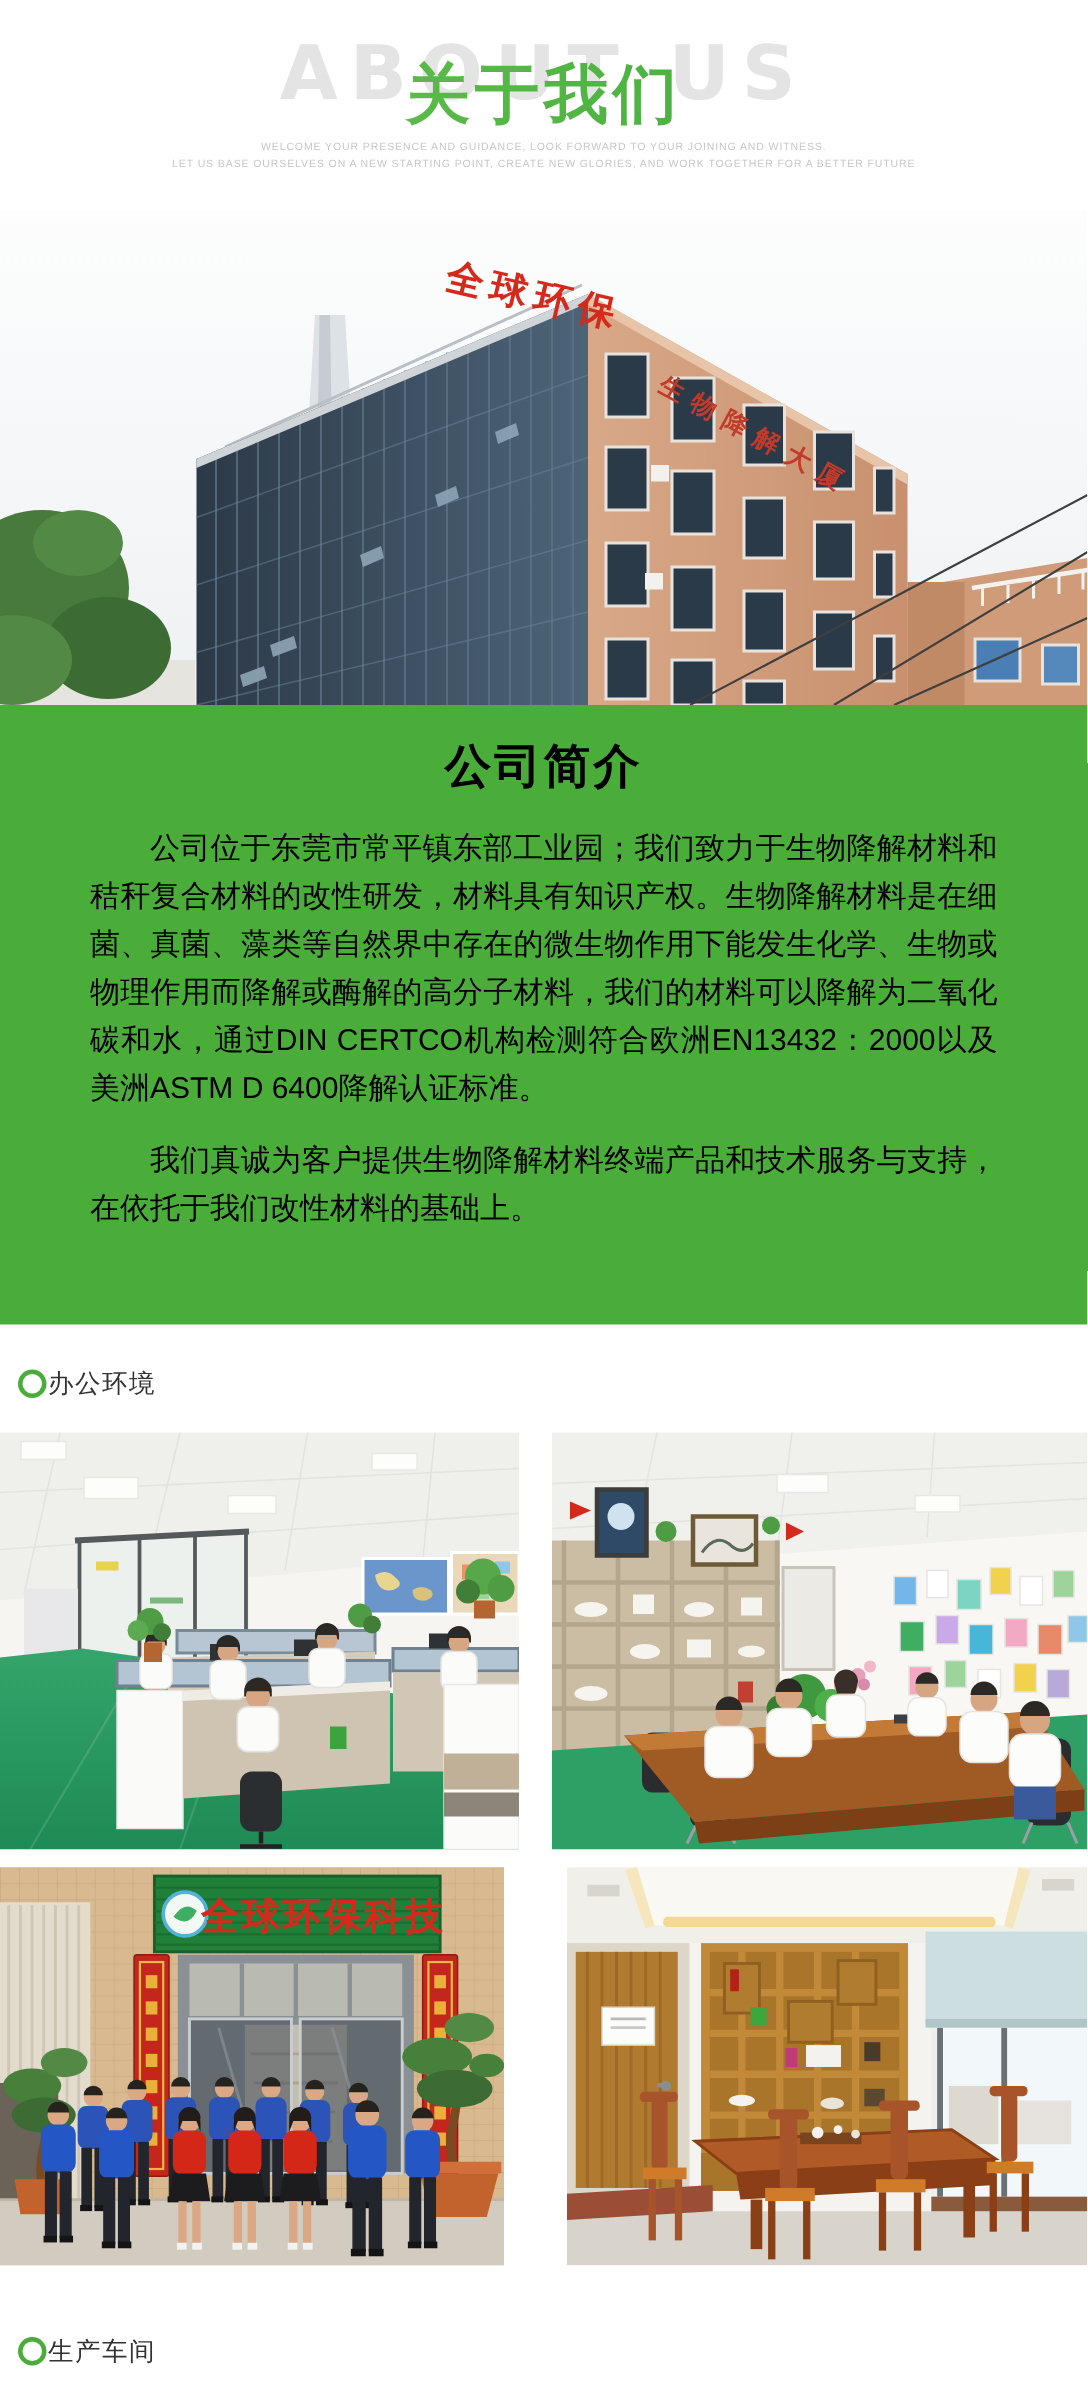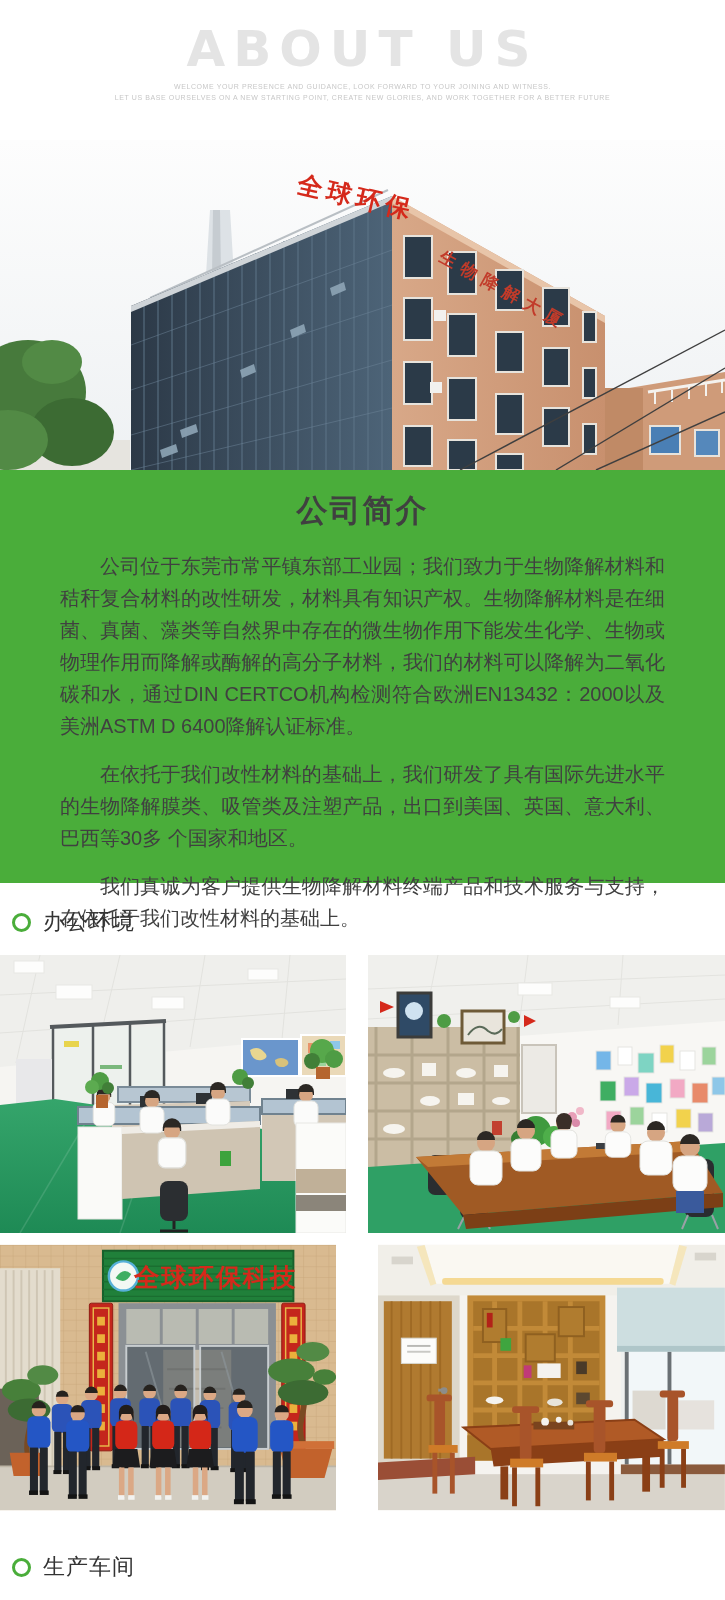--- a/index.html
+++ b/index.html
@@ -22,51 +22,52 @@
     -webkit-background-clip:text;background-clip:text;color:transparent;
     letter-spacing:3px;
   }
   .en-sub{margin-top:7px;font-size:7px;line-height:11px;color:#c7c7c7;letter-spacing:.6px;}
 
   
   .building-photo{display:block;width:725px;height:330px;}
 
   
   .intro{
-    background:var(--accent-green,#4aad3a);color:#404040;
+    background:var(--accent-green,#4aad3a);color:#000000;
     padding:20px 44px 38px 44px;box-sizing:border-box;width:725px;height:413px;
   }
   .intro h2{margin:0 0 18px 0;text-align:center;font-size:31px;font-weight:bold;letter-spacing:2px;}
   .intro p{margin:16px;font-size:20px;line-height:32px;text-indent:2em;text-align:justify;}
 
   
   .sec-head{display:flex;align-items:center;margin:24px 0 18px 12px;height:30px;}
   .sec-ring{
     width:13px;height:13px;border:3px solid var(--accent-green,#4aad3a);
     border-radius:50%;flex:0 0 auto;background:#fff;
   }
-  .sec-label{margin-left:12px;font-size:22px;color:#333;letter-spacing:1px;text-align:center;}
+  .sec-label{margin-left:1px;font-size:17px;color:#333;letter-spacing:1px;text-align:center;}
 
   
   .photo-row{display:flex;width:725px;}
   .photo-row + .photo-row{margin-top:8px;gap:20px;}
   .ph{display:block;}
   .ph-a{width:346px;height:278px;margin-right:22px;}
   .ph-b{width:357px;height:278px;}
   .ph-c{width:346px;height:273px;margin-right:22px;}
   .ph-d{width:357px;height:273px;}
   .sec-head.last{margin-top:38px;}
 </style>
 </head>
 <body>
 
 <div class="page">
 
   <div class="hero">
     <div class="ghost-title">ABOUT US</div>
+    <div class="cn-title">关于我们</div>
     <div class="en-sub">
       <div>WELCOME YOUR PRESENCE AND GUIDANCE, LOOK FORWARD TO YOUR JOINING AND WITNESS.</div>
       <div>LET US BASE OURSELVES ON A NEW STARTING POINT, CREATE NEW GLORIES, AND WORK TOGETHER FOR A BETTER FUTURE</div>
     </div>
   </div>
 
   <svg class="building-photo" viewBox="0 0 725 330">
     <defs>
       <linearGradient id="sky" x1="0" y1="0" x2="0" y2="1">
         <stop offset="0" stop-color="#fdfdfd"></stop>
@@ -189,21 +190,20 @@
       <ellipse cx="28" cy="252" rx="58" ry="52" fill="#477a3c"></ellipse>
       <ellipse cx="72" cy="292" rx="42" ry="34" fill="#3c6b33"></ellipse>
       <ellipse cx="8" cy="300" rx="40" ry="30" fill="#528a45"></ellipse>
       <ellipse cx="52" cy="222" rx="30" ry="22" fill="#528a45"></ellipse>
     </g>
   </svg>
 
   <div class="intro">
     <h2>公司简介</h2>
     <p>公司位于东莞市常平镇东部工业园；我们致力于生物降解材料和秸秆复合材料的改性研发，材料具有知识产权。生物降解材料是在细菌、真菌、藻类等自然界中存在的微生物作用下能发生化学、生物或物理作用而降解或酶解的高分子材料，我们的材料可以降解为二氧化碳和水，通过DIN CERTCO机构检测符合欧洲EN13432：2000以及美洲ASTM D 6400降解认证标准。</p>
-    <p>在依托于我们改性材料的基础上，我们研发了具有国际先进水平的生物降解膜类、吸管类及注塑产品，出口到美国、英国、意大利、巴西等30多 个国家和地区。</p>
     <p>我们真诚为客户提供生物降解材料终端产品和技术服务与支持，在依托于我们改性材料的基础上。</p>
   </div>
 
   <div class="sec-head">
     <span class="sec-ring"></span>
     <span class="sec-label">办公环境</span>
   </div>
 
   <div class="photo-row">
 

